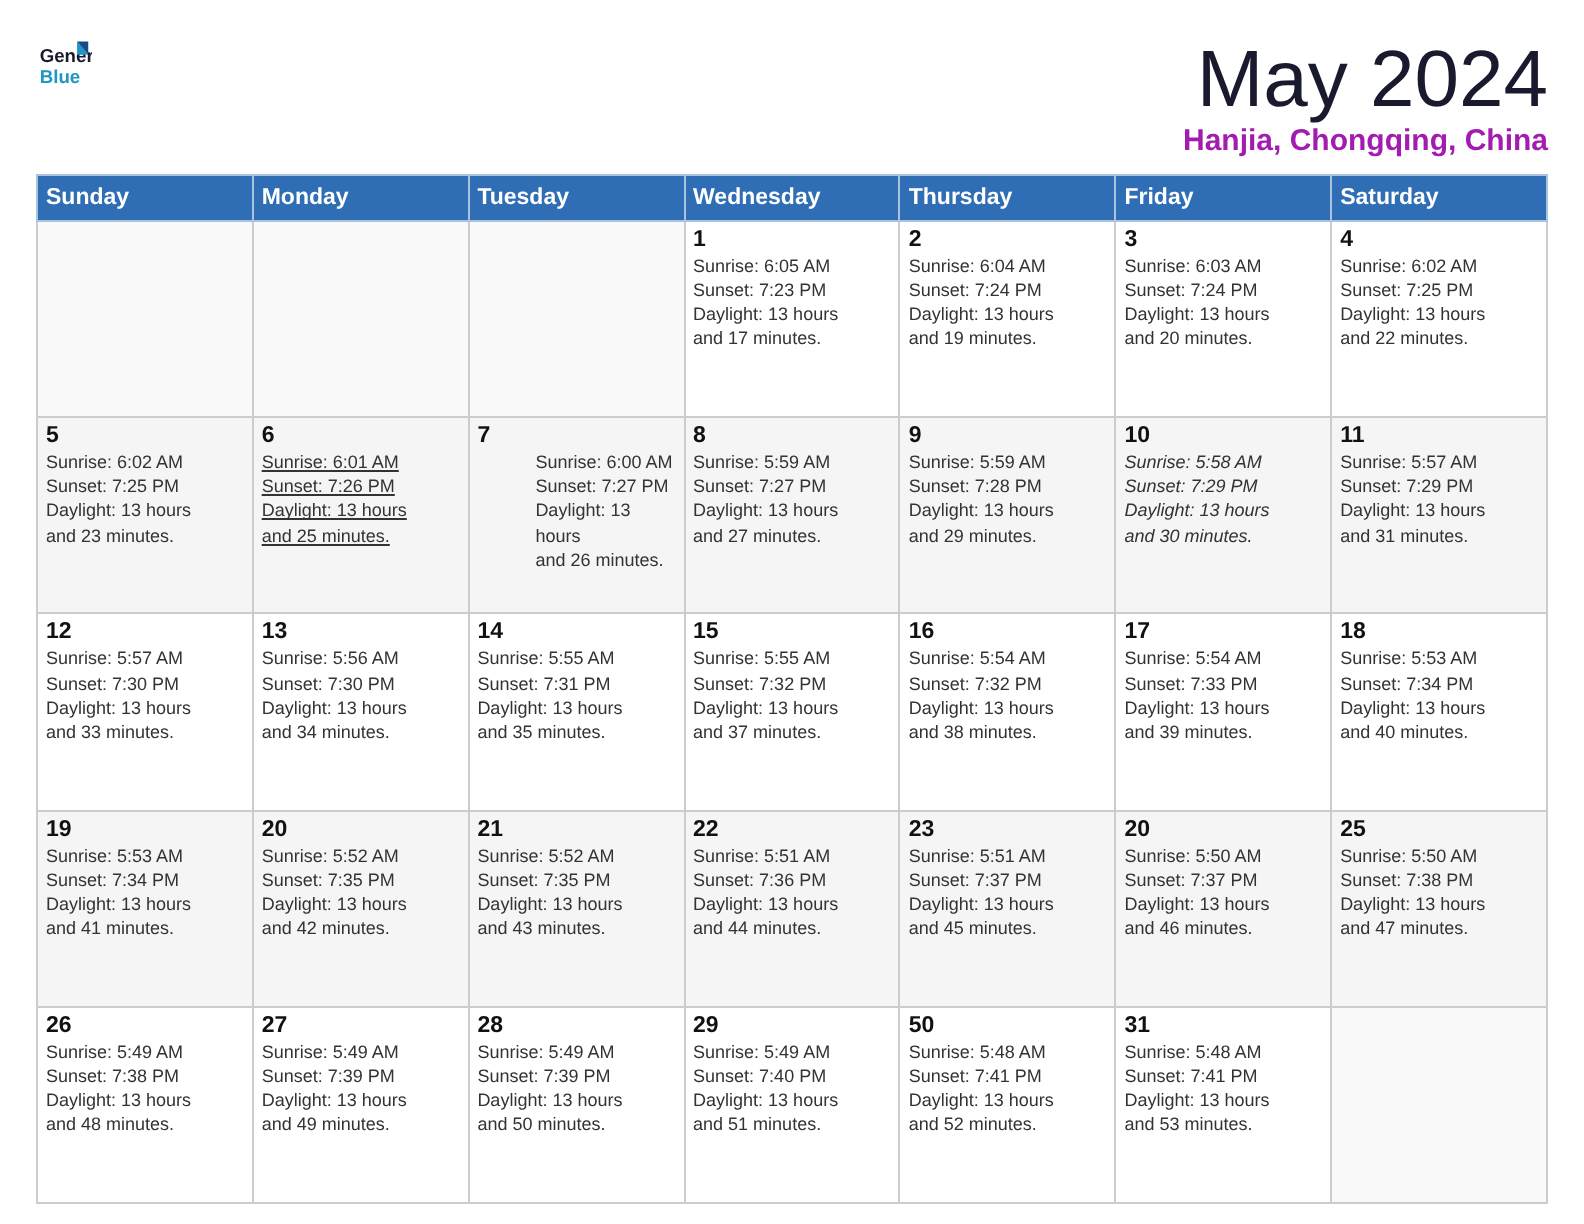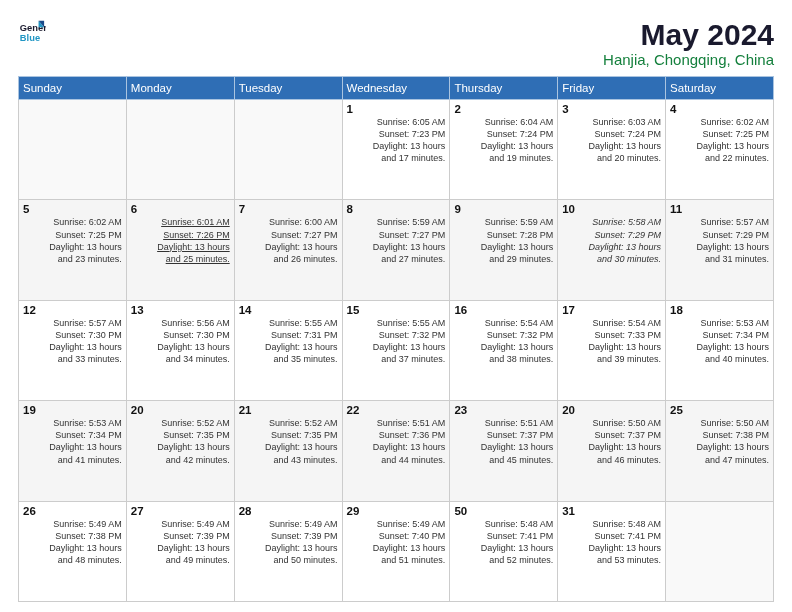--- a/index.html
+++ b/index.html
@@ -29,41 +29,41 @@
       gap: 4px;
     }
     .logo-icon {
       width: 28px;
       height: 28px;
     }
     .title-block {
       text-align: right;
     }
     .main-title {
-      font-size: 30px;
-      font-weight: bold;
+      font-size: 40px;
+      font-weight: normal;
       color: #1a1a2e;
       line-height: 1.1;
     }
     .subtitle {
       font-size: 15px;
-      color: #15803d;
-      font-weight: normal;
+      color: #a21caf;
+      font-weight: bold;
     }
     .calendar {
       flex: 1;
       border-collapse: collapse;
       width: 100%;
       table-layout: fixed;
     }
     .calendar thead tr th {
       background: #2f6eb5;
       color: #fff;
       font-size: 11.5px;
-      font-weight: normal;
+      font-weight: bold;
       padding: 5px 4px;
       border: 1px solid #aac4e0;
       text-align: left;
     }
     .calendar tbody tr td {
       border: 1px solid #ccc;
       vertical-align: top;
       padding: 3px 4px;
       font-size: 9.5px;
       color: #222;
@@ -77,21 +77,20 @@
       font-size: 11.5px;
       font-weight: bold;
       color: #111;
       display: block;
       margin-bottom: 1px;
     }
     .day-info {
       font-size: 9px;
       color: #333;
       line-height: 1.35;
-      text-align: right;
     }
     .empty-cell {
       background: #f9f9f9 !important;
     }
   </style>
 </head>
 <body>
 
 <div class="page">
   <div class="header">
@@ -165,21 +164,21 @@
           </td>
           <td>
             <span class="day-number">6</span>
             <div class="day-info" style="white-space: pre-line; text-decoration: underline;">Sunrise: 6:01 AM
 Sunset: 7:26 PM
 Daylight: 13 hours
 and 25 minutes.</div>
           </td>
           <td>
             <span class="day-number">7</span>
-            <div class="day-info" style="white-space: pre-line;">Sunrise: 6:00 AM
+            <div class="day-info" style="white-space: pre-line; margin-left: 29px;">Sunrise: 6:00 AM
 Sunset: 7:27 PM
 Daylight: 13 hours
 and 26 minutes.</div>
           </td>
           <td>
             <span class="day-number">8</span>
             <div class="day-info" style="white-space: pre-line;">Sunrise: 5:59 AM
 Sunset: 7:27 PM
 Daylight: 13 hours
 and 27 minutes.</div>

